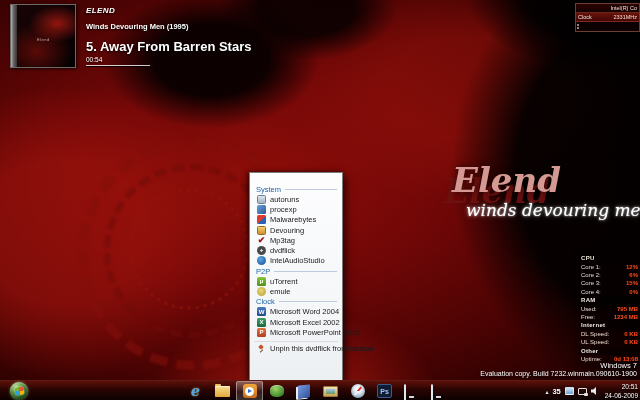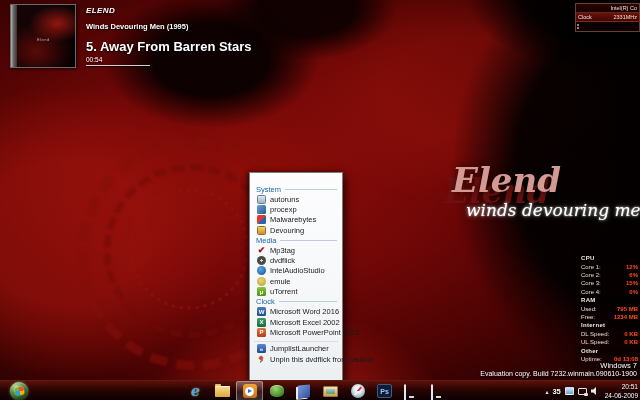--- a/index.html
+++ b/index.html
@@ -225,68 +225,64 @@
       </div>
     <div class="jl-item">
         <span class="jli ic-mbam"></span>
         <span class="jl-label">Malwarebytes</span>
       </div>
     <div class="jl-item">
         <span class="jli ic-realtemp"></span>
         <span class="jl-label">Devouring</span>
       </div>
 
-    <div class="jl-head">
-        <span class="jl-head-t">Media</span>
-        <span class="jl-head-line"></span>
-      </div>
     <div class="jl-item">
         <span class="jli ic-mp3tag">✔</span>
         <span class="jl-label">Mp3tag</span>
       </div>
     <div class="jl-item">
         <span class="jli ic-dvdflick"></span>
         <span class="jl-label">dvdflick</span>
       </div>
     <div class="jl-item">
         <span class="jli ic-intelaudio"></span>
         <span class="jl-label">IntelAudioStudio</span>
       </div>
 
+    <div class="jl-head">
+        <span class="jl-head-t">P2P</span>
+        <span class="jl-head-line"></span>
+      </div>
+    <div class="jl-item">
+        <span class="jli ic-utorrent">µ</span>
+        <span class="jl-label">uTorrent</span>
+      </div>
     <div class="jl-item">
         <span class="jli ic-emule"></span>
         <span class="jl-label">emule</span>
-      </div>
-    <div class="jl-item">
-        <span class="jli ic-utorrent">µ</span>
-        <span class="jl-label">uTorrent</span>
       </div>
 
     <div class="jl-head">
         <span class="jl-head-t">Clock</span>
         <span class="jl-head-line"></span>
       </div>
     <div class="jl-item">
         <span class="jli ic-word">W</span>
-        <span class="jl-label">Microsoft Word 2016</span>
+        <span class="jl-label">Microsoft Word 2004</span>
       </div>
     <div class="jl-item">
         <span class="jli ic-excel">X</span>
         <span class="jl-label">Microsoft Excel 2002</span>
       </div>
     <div class="jl-item">
         <span class="jli ic-ppt">P</span>
         <span class="jl-label">Microsoft PowerPoint 2010</span>
       </div>
 
     <div class="jl-sep"></div>
-    <div class="jl-item">
-        <span class="jli ic-jumplistlauncher">»</span>
-        <span class="jl-label">JumplistLauncher</span>
-      </div>
     <div class="jl-item">
         <span class="jli ic-unpin"></span>
         <span class="jl-label">Unpin this dvdflick from taskbar</span>
       </div>
   </div>
 
   <div class="wm wm1">Windows 7</div>
   <div class="wm wm2">Evaluation copy. Build 7232.winmain.090610-1900</div>
 
   <div class="taskbar">

